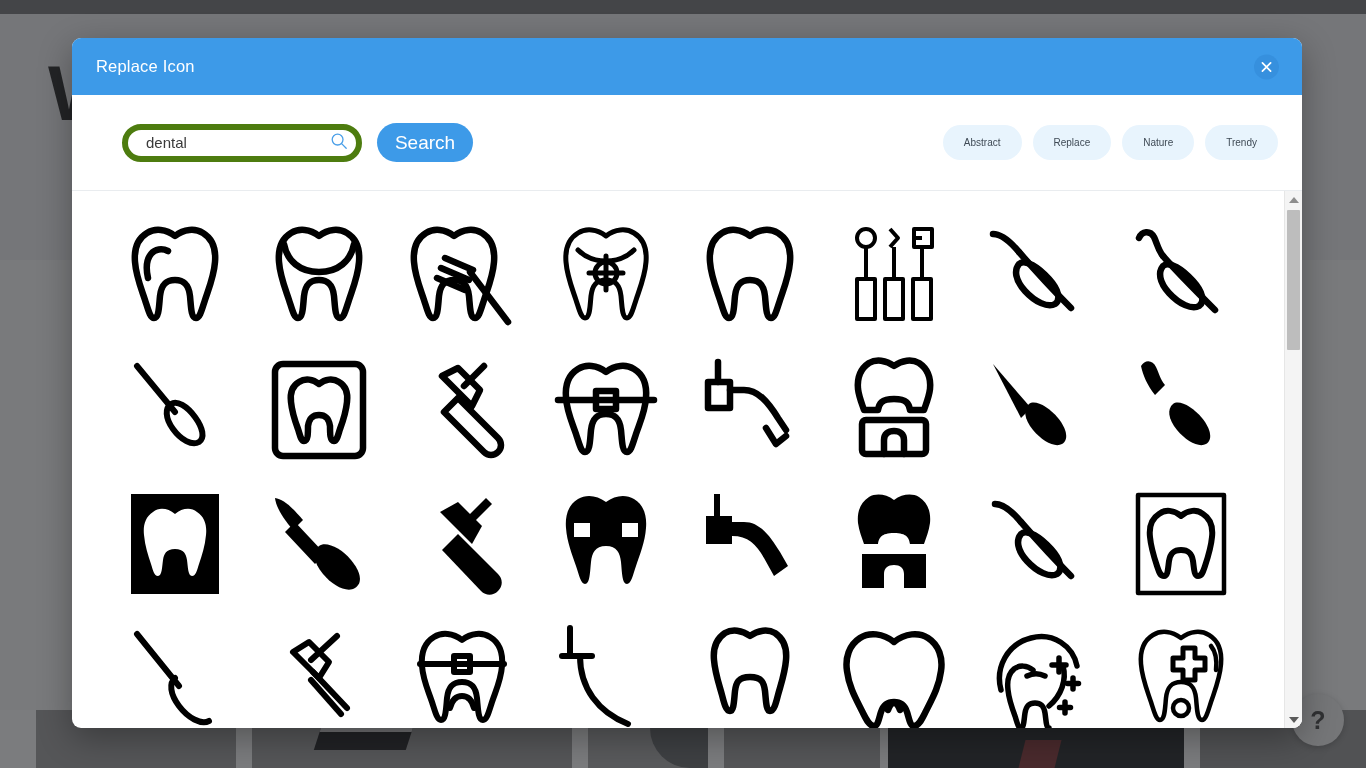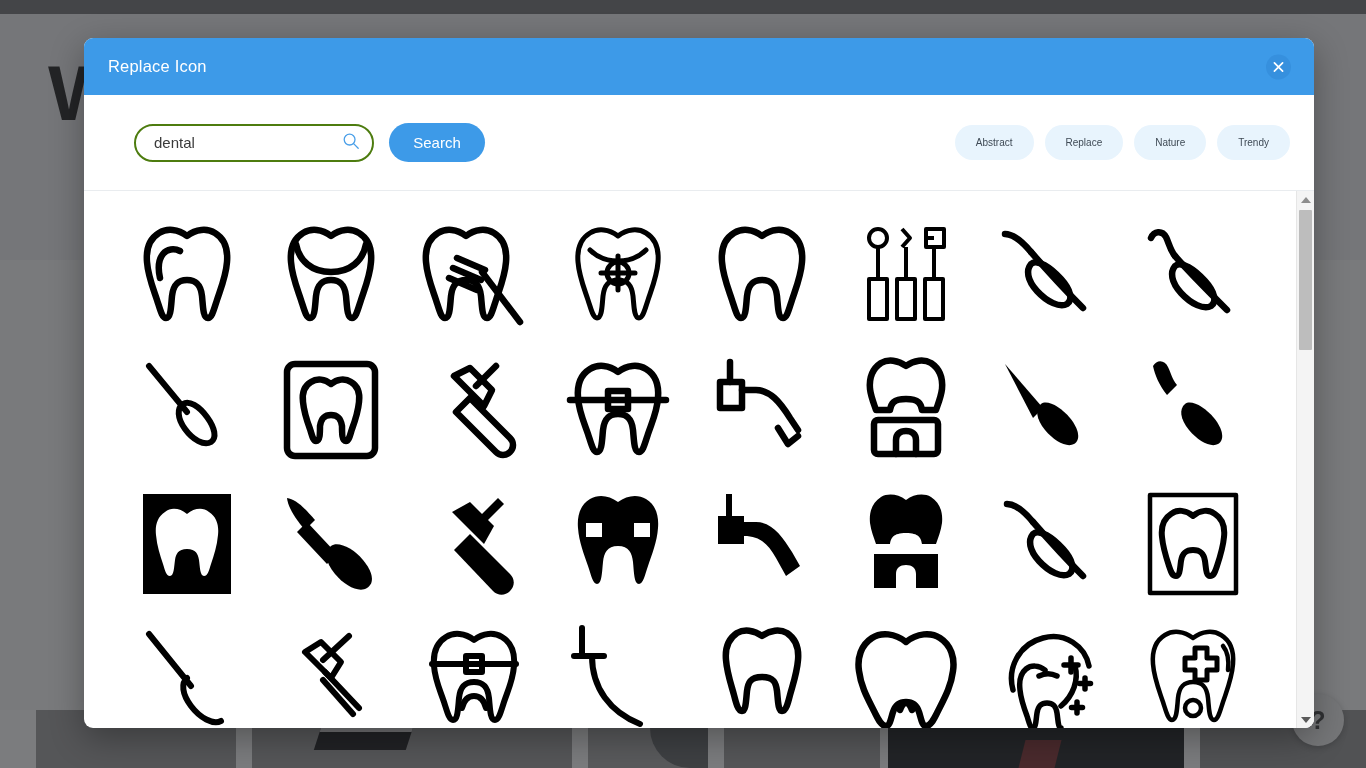--- a/index.html
+++ b/index.html
@@ -111,21 +111,21 @@
   
   .overlay {
     position: absolute;
     inset: 0;
     background: rgba(40,42,45,.60);
   }
 
   
   .modal {
     position: absolute;
-    left: 84px;
+    left: 72px;
     top: 38px;
     width: 1230px;
     height: 690px;
     background: #ffffff;
     border-radius: 9px;
     box-shadow: 0 10px 34px rgba(0,0,0,.32);
     overflow: hidden;
     display: flex;
     flex-direction: column;
   }
@@ -171,21 +171,21 @@
     box-sizing: border-box;
   }
   .search-wrap {
     position: relative;
     width: 240px;
   }
   .search-input {
     width: 100%;
     height: 38px;
     box-sizing: border-box;
-    border: 2px solid #4d7c0f;
+    border: 6px solid #4d7c0f;
     border-radius: 19px;
     padding: 0 40px 0 18px;
     font-family: "Liberation Sans", sans-serif;
     font-size: 15px;
     color: #3a3a3a;
     outline: none;
     background: #fff;
   }
   .search-icon {
     position: absolute;
@@ -195,21 +195,21 @@
   }
   .search-btn {
     margin-left: 15px;
     width: 96px;
     height: 39px;
     border: none;
     border-radius: 20px;
     background: #3d9ae8;
     color: #fff;
     font-family: "Liberation Sans", sans-serif;
-    font-size: 15px;
+    font-size: 19px;
     cursor: pointer;
   }
   .chips {
     margin-left: auto;
     display: flex;
     gap: 11px;
   }
   .chip {
     height: 35px;
     padding: 0 21px;

